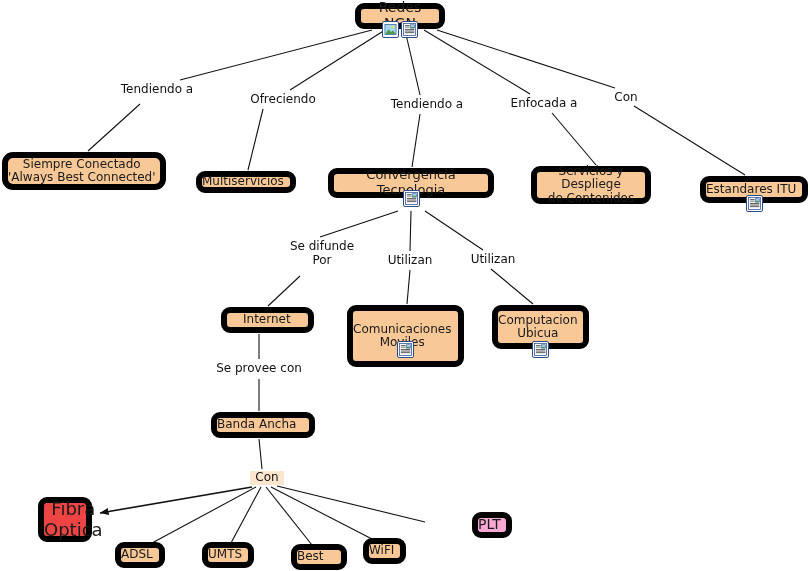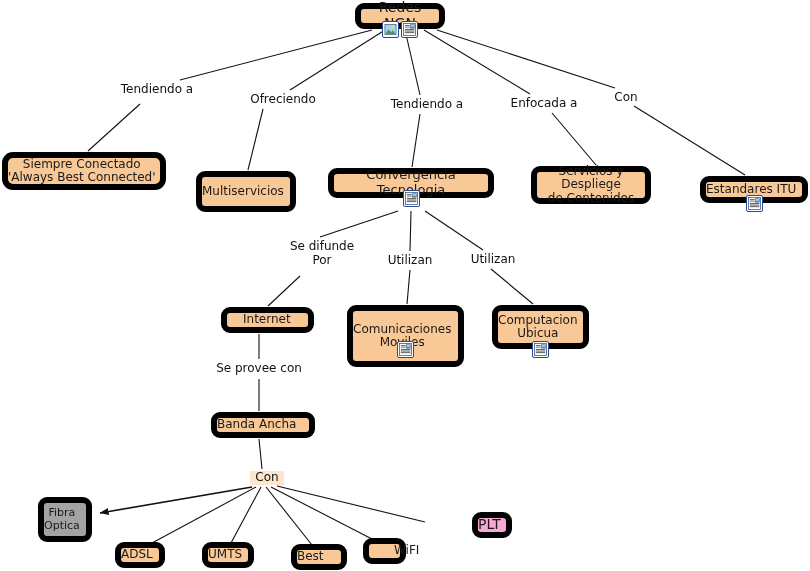--- a/index.html
+++ b/index.html
@@ -135,21 +135,21 @@
               <rect x="2.0" y="4.0" width="5.2" height="0.8"></rect>
               <rect x="2.0" y="6.4" width="10.2" height="0.9"></rect>
               <rect x="2.0" y="8.2" width="10.2" height="0.9"></rect>
               <rect x="2.0" y="10.0" width="10.2" height="0.9"></rect>
             </g>
           </svg>
         </span>
       </div>
       <div class="node" style="left: 2px; top: 152px; width: 164px; height: 38px; font-size: 12px; background: rgb(249, 200, 151); border-color: rgb(0, 0, 0); border-radius: 11px;"><span class="node-label">Siempre Conectado
 'Always Best Connected'</span></div>
-      <div class="node" style="left: 196px; top: 171px; width: 100px; height: 41px; font-size: 12px; background: rgb(249, 200, 151); border-color: rgb(0, 0, 0);"><span class="node-label">Multiservicios</span></div>
+      <div class="node" style="left: 196px; top: 171px; width: 100px; height: 22px; font-size: 12px; background: rgb(249, 200, 151); border-color: rgb(0, 0, 0);"><span class="node-label">Multiservicios</span></div>
       <div class="node" style="left: 328px; top: 168px; width: 166px; height: 30px; font-size: 13px; background: rgb(249, 200, 151); border-color: rgb(0, 0, 0);"><span class="node-label">Convergencia Tecnologia</span></div>
       <div class="icon-row" style="left: 402.5px; top: 190px;">
         <span class="cm-icon">
           <svg viewBox="0 0 14 14" preserveAspectRatio="none">
             <rect x="0.6" y="0.6" width="12.8" height="12.8" fill="#ffffff" stroke="#2b4b8f" stroke-width="0.8"></rect>
             <rect x="8.1" y="1.9" width="4.1" height="3.6" fill="#9fd6f2" stroke="#2b4b8f" stroke-width="0.6"></rect>
             <path d="M8.3 5.3 L9.6 3.4 L10.6 4.6 L11.3 3.9 L12.0 5.3 Z" fill="#4e9a3e"></path>
             <g fill="#3a3a3a">
               <rect x="2.0" y="2.2" width="5.2" height="0.8"></rect>
               <rect x="2.0" y="4.0" width="5.2" height="0.8"></rect>
@@ -210,26 +210,26 @@
               <rect x="2.0" y="2.2" width="5.2" height="0.8"></rect>
               <rect x="2.0" y="4.0" width="5.2" height="0.8"></rect>
               <rect x="2.0" y="6.4" width="10.2" height="0.9"></rect>
               <rect x="2.0" y="8.2" width="10.2" height="0.9"></rect>
               <rect x="2.0" y="10.0" width="10.2" height="0.9"></rect>
             </g>
           </svg>
         </span>
       </div>
       <div class="node" style="left: 211px; top: 412px; width: 104px; height: 26px; font-size: 12px; background: rgb(249, 200, 151); border-color: rgb(0, 0, 0);"><span class="node-label">Banda Ancha</span></div>
-      <div class="node" style="left: 38px; top: 497px; width: 54px; height: 45px; font-size: 11px; background: #a3a3a3; border-color: rgb(0, 0, 0);"><span class="node-label">Fibra
+      <div class="node" style="left: 38px; top: 497px; width: 54px; height: 45px; font-size: 18px; background: #ef4444; border-color: rgb(0, 0, 0);"><span class="node-label">Fibra
 Optica</span></div>
       <div class="node" style="left: 115px; top: 542px; width: 50px; height: 26px; font-size: 12px; background: rgb(249, 200, 151); border-color: rgb(0, 0, 0);"><span class="node-label">ADSL</span></div>
       <div class="node" style="left: 202px; top: 542px; width: 52px; height: 26px; font-size: 12px; background: rgb(249, 200, 151); border-color: rgb(0, 0, 0);"><span class="node-label">UMTS</span></div>
       <div class="node" style="left: 291px; top: 544px; width: 56px; height: 26px; font-size: 12px; background: rgb(249, 200, 151); border-color: rgb(0, 0, 0);"><span class="node-label">Best</span></div>
-      <div class="node" style="left: 363px; top: 538px; width: 43px; height: 26px; font-size: 12px; background: rgb(249, 200, 151); border-color: rgb(0, 0, 0); padding-left: 25px;"><span class="node-label">WiFI</span></div>
+      <div class="node" style="left: 363px; top: 538px; width: 43px; height: 26px; font-size: 12px; background: rgb(249, 200, 151); border-color: rgb(0, 0, 0);"><span class="node-label">WiFI</span></div>
       <div class="node" style="left: 424px; top: 512px; width: 40px; height: 26px; font-size: 14px; background: #f9a8d4; border-color: rgb(0, 0, 0); margin-left: 48px;"><span class="node-label">PLT</span></div>
     </div>
   <div id="labels-group">
       <div class="link-label" style="left: 112px; top: 83px; width: 90px; font-size: 12px;">Tendiendo a</div>
       <div class="link-label" style="left: 243px; top: 93px; width: 80px; font-size: 12px;">Ofreciendo</div>
       <div class="link-label" style="left: 382px; top: 98px; width: 90px; font-size: 12px;">Tendiendo a</div>
       <div class="link-label" style="left: 504px; top: 97px; width: 80px; font-size: 12px;">Enfocada a</div>
       <div class="link-label" style="left: 609px; top: 91px; width: 34px; font-size: 12px;">Con</div>
       <div class="link-label" style="left: 285px; top: 240px; width: 74px; font-size: 12px;">Se difunde
 Por</div>

